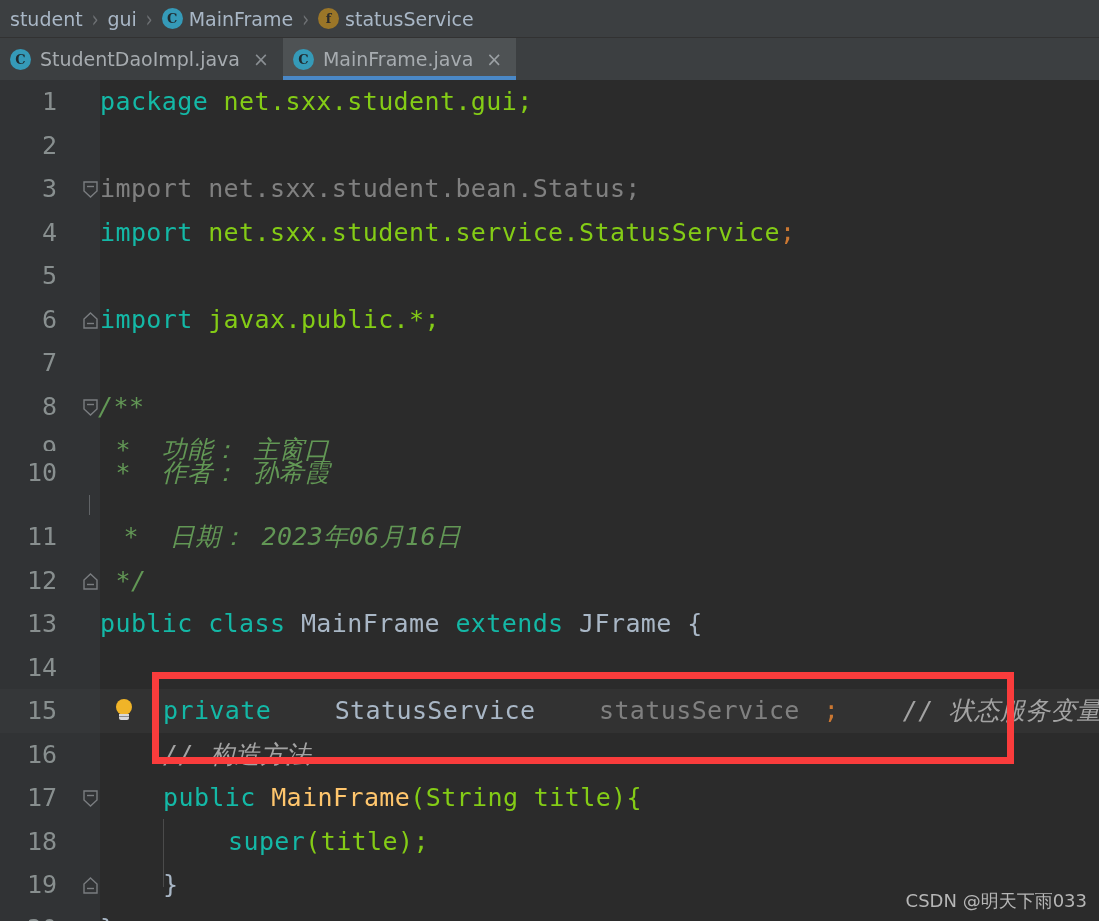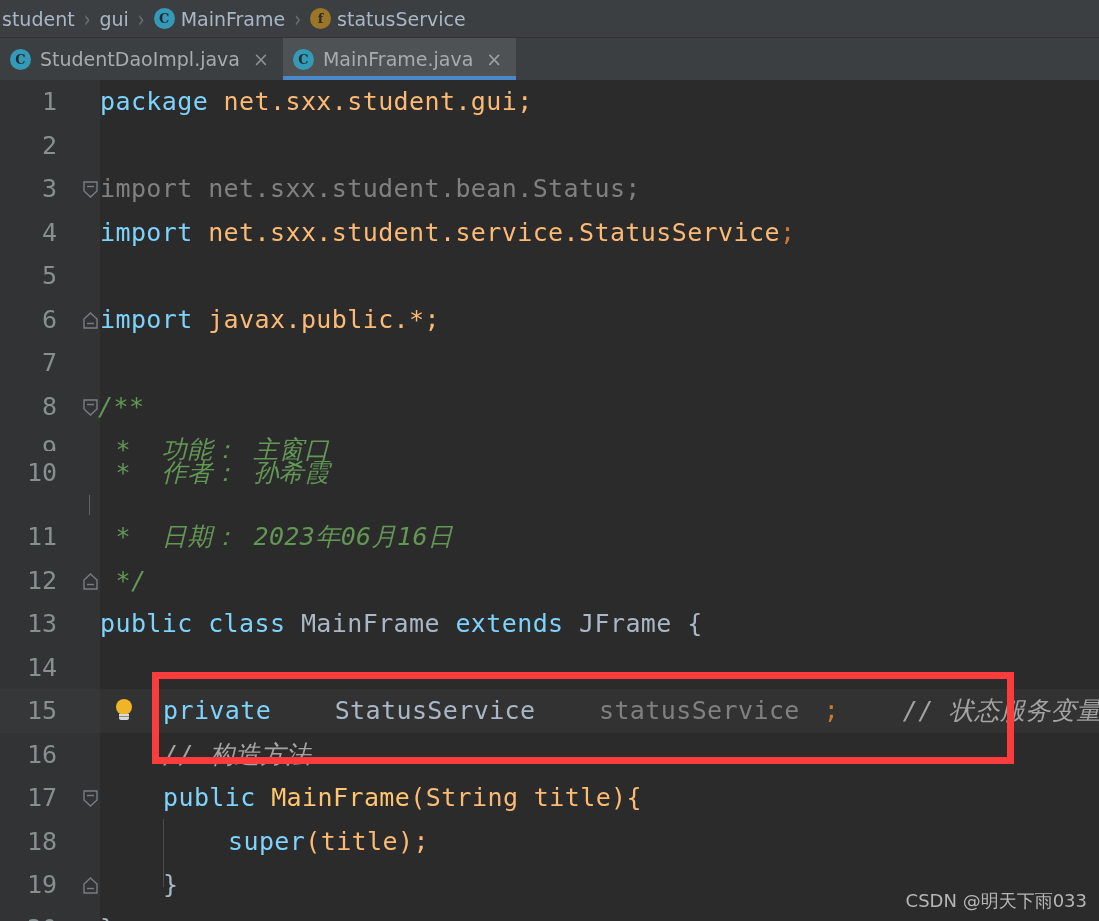--- a/index.html
+++ b/index.html
@@ -21,21 +21,21 @@
 
   
   .breadcrumb-bar {
     position: absolute;
     top: 0; left: 0;
     width: 1099px;
     height: 38px;
     background: #3c3f41;
     display: flex;
     align-items: center;
-    padding-left: 0;
+    padding-left: 8px;
     border-bottom: 1px solid #323232;
   }
   .crumb {
     display: flex;
     align-items: center;
     gap: 6px;
     color: #a9b7c6;
     font-size: 19px;
     padding: 0 2px;
     white-space: nowrap;
@@ -194,23 +194,23 @@
   }
 
   
   .indent-guide {
     position: absolute;
     width: 1px;
     background: #4b4b4b;
   }
 
   
-  .kw   { color: #7dd3fc; }
+  .kw   { color: #14b8a6; }
   .typ  { color: #a9b7c6; }
-  .plain{ color: #fdba74; }
+  .plain{ color: #84cc16; }
   .meth { color: #ffc66d; }
   .doc  { color: #629755; font-style: italic; }
   .cmt  { color: #a3a3a3; font-style: italic; }
   .gray { color: #808080; }
   .punc { color: #a9b7c6; }
   .semi { color: #cc7832; }
 
   
   .fold-marker {
     width: 15px; height: 15px;
@@ -383,21 +383,21 @@
       <span class="code-cell" style="left:100px;"><span class="doc"> *  功能： 主窗口</span></span>
     </div>
 
     <div class="row" style="top:371px;position:absolute;width:100%;">
       <span class="lineno-cell">10</span>
       <span class="code-cell" style="left:100px;"><span class="doc"> *  作者： 孙希霞</span></span>
     </div>
 
     <div class="row" style="top:435px;position:absolute;width:100%;">
       <span class="lineno-cell">11</span>
-      <span class="code-cell" style="left:100px;"><span class="doc"> *  日期： 2023年06月16日</span></span>
+      <span class="code-cell" style="left:108px;"><span class="doc"> *  日期： 2023年06月16日</span></span>
     </div>
 
     <div class="row" style="top:478.5px;position:absolute;width:100%;text-align:center;">
       <span class="lineno-cell">12</span>
       <span class="fold-cell">
         <span class="fold-marker">
           <svg width="15" height="17" viewBox="0 0 15 17">
             <path d="M7.5 1 L14 7 V16 H1 V7 Z" fill="none" stroke="#7a7d80" stroke-width="1.4"></path>
             <line x1="4" y1="11.5" x2="11" y2="11.5" stroke="#7a7d80" stroke-width="1.4"></line>
           </svg>

